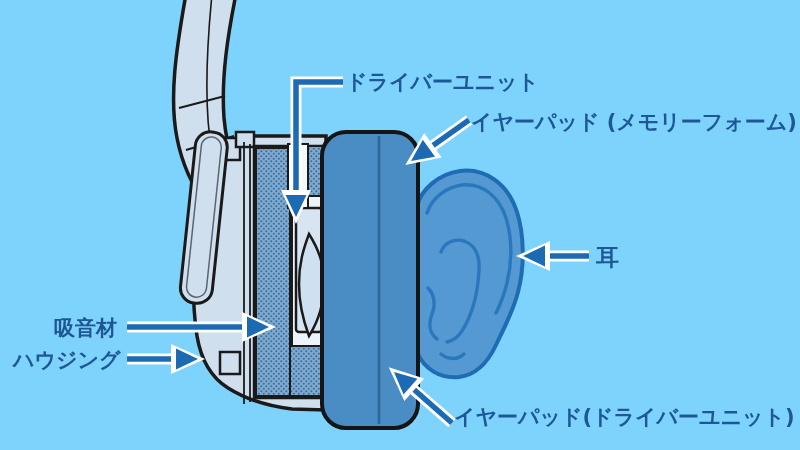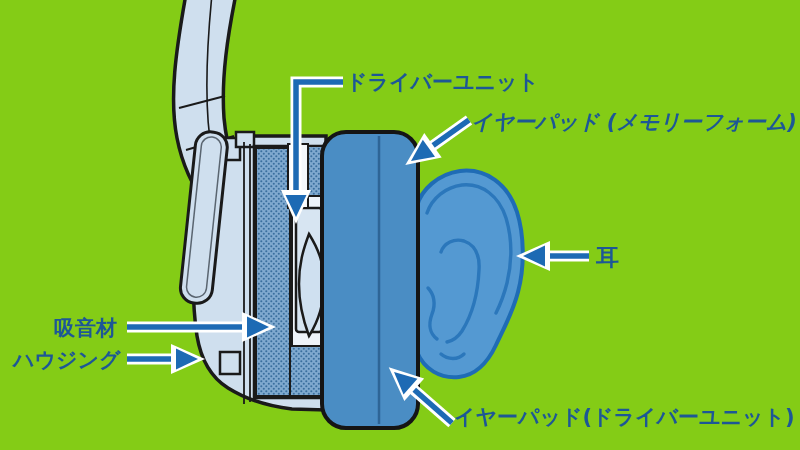--- a/index.html
+++ b/index.html
@@ -1,19 +1,19 @@
 <!DOCTYPE html>
 <html><head>
 <meta charset="utf-8">
 <style>
   html,body{margin:0;padding:0;background:#ffffff;}
   #stage{
     position:relative;
     width:800px;height:450px;
-    background:#84cc16;
+    background:#7dd3fc;
     overflow:hidden;
     font-family:"DejaVu Sans","Liberation Sans",sans-serif;
   }
   #art{position:absolute;left:0;top:0;}
   .lbl{
     position:absolute;
     color:#1d5796;
     font-weight:700;
     font-size:21px;
     line-height:1.15;
@@ -141,21 +141,21 @@
         <g transform="translate(394,372) rotate(-138.6)">
           <polygon points="7,0 -27,-15 -27,15" fill="#ffffff"></polygon>
           <polygon points="0,0 -22,-10.5 -22,10.5" fill="#1d6ab4"></polygon>
         </g>
       </g>
     </g>
   </svg>
 
   <div class="lbl" style="left:346px;top:70px;">ドライバーユニット</div>
 
-  <div class="lbl" style="left:471px;top:110px;font-style:italic;">イヤーパッド (メモリーフォーム)</div>
+  <div class="lbl" style="left:471px;top:110px;">イヤーパッド (メモリーフォーム)</div>
 
   <div class="lbl lbl-ear" style="left:596px;top:244px;">耳</div>
 
   <div class="lbl" style="left:54px;top:316px;">吸音材</div>
 
   <div class="lbl" style="left:13px;top:348px;">ハウジング</div>
 
   <div class="lbl" style="left:454px;top:405px;">イヤーパッド(ドライバーユニット)</div>
 </div>
 

